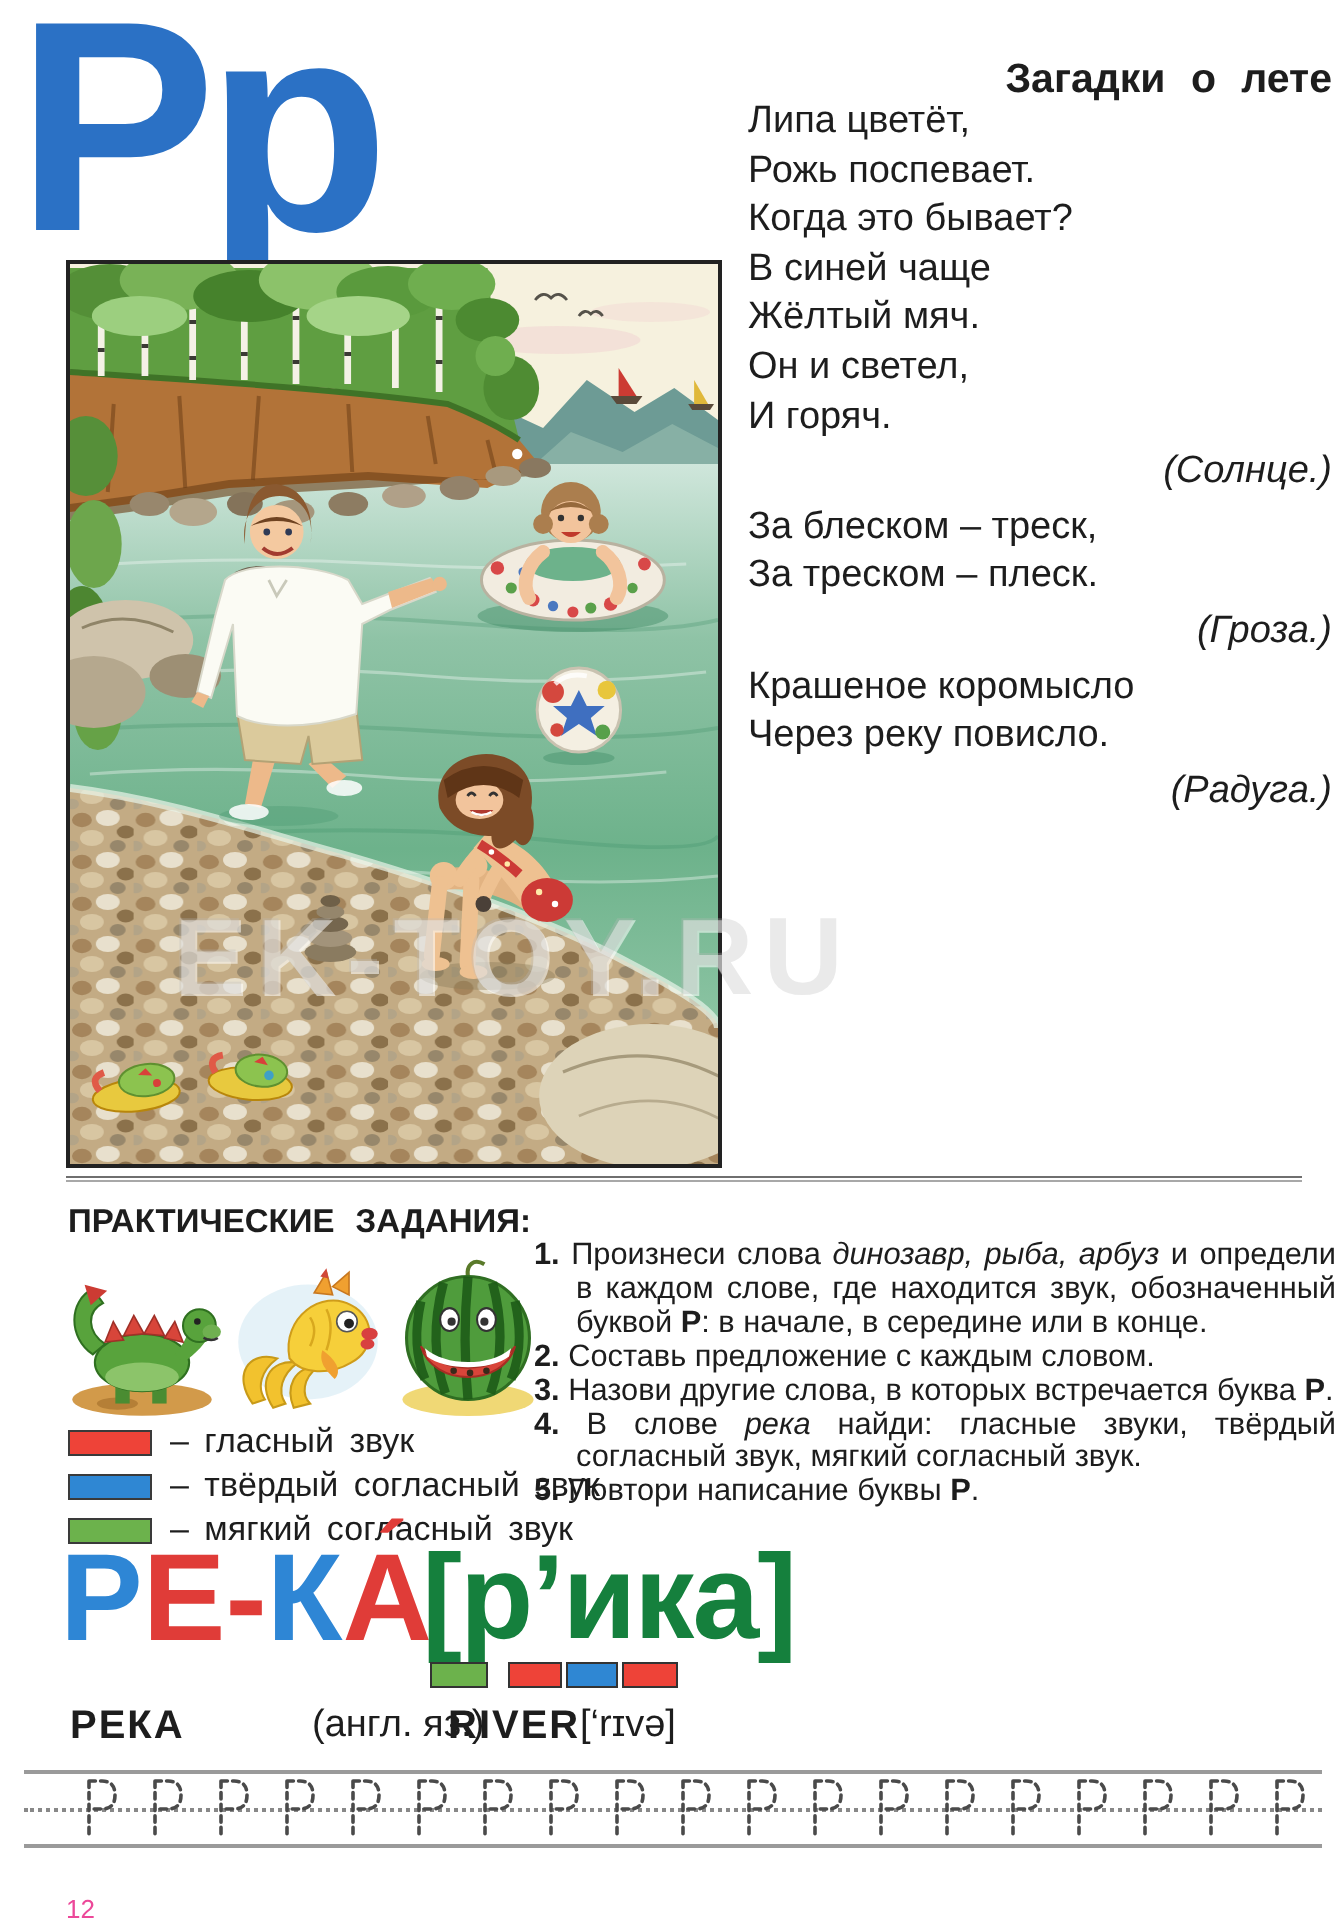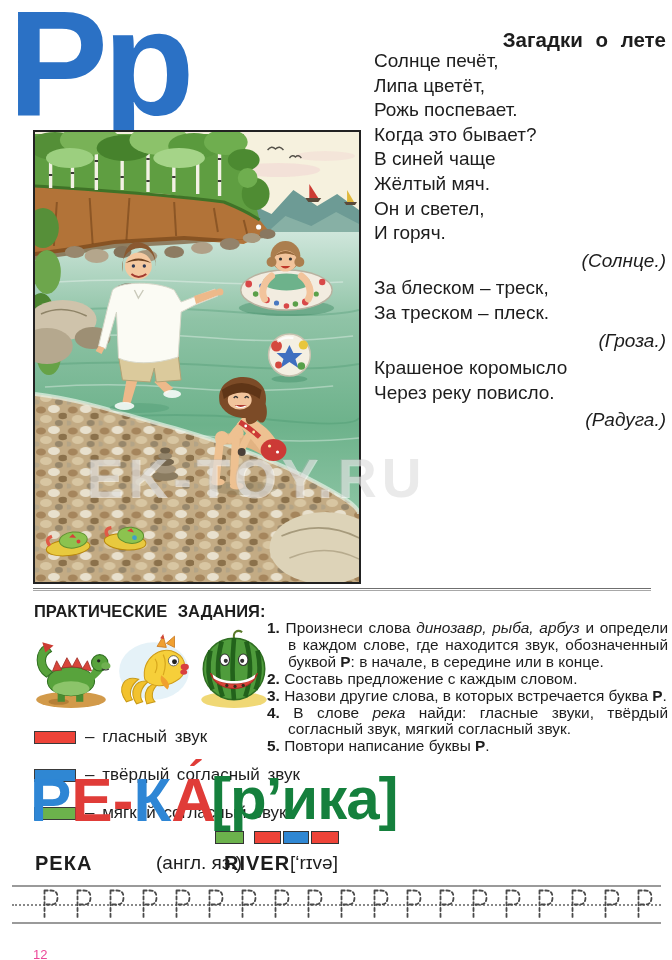--- a/index.html
+++ b/index.html
@@ -26,21 +26,21 @@
   .watermark{position:absolute;left:86px;top:446px;font-size:55px;font-weight:bold;
     letter-spacing:5px;color:rgba(185,185,185,0.30);z-index:5;
     text-shadow:1px 1px 0 rgba(255,255,255,0.55);}
   
   .divider{position:absolute;left:33px;top:588px;width:618px;height:3px;
     border-top:1.5px solid #6f6f6f;border-bottom:1.5px solid #a8a8a8;box-sizing:border-box;}
   
   .pr-heading{position:absolute;left:34px;top:602px;font-size:16.5px;font-weight:bold;word-spacing:6px;}
   .pics{position:absolute;left:30px;top:626px;display:flex;gap:4px;align-items:flex-end;}
   .legend{position:absolute;left:34px;top:710px;}
-  .leg-row{display:flex;align-items:center;height:22px;margin-top:16px;}
+  .leg-row{display:flex;align-items:center;height:22px;}
   .leg-bar{width:42px;height:13px;border:1px solid #3a3a3a;box-sizing:border-box;margin-right:9px;}
   .bar-red{background:#ee4338;}
   .bar-blue{background:#2f87d3;}
   .bar-green{background:#6cb24c;}
   .leg-label{font-size:17px;word-spacing:3px;}
   .tasks{position:absolute;left:267px;top:620px;width:401px;font-size:15.4px;line-height:16.9px;text-align:justify;}
   .task{padding-left:21px;text-indent:-21px;}
   .task b{font-weight:bold;}
   .task i{font-style:italic;}
   
@@ -75,21 +75,20 @@
 </style>
 </head>
 <body>
 
 <div class="big-letter">Рр</div>
 
 <div class="page-title">Загадки о лете</div>
 
 <div class="riddles">
     <div class="riddle">
-      <div class="r-line">Солнце печёт,</div>
       <div class="r-line">Липа цветёт,</div>
       <div class="r-line">Рожь поспевает.</div>
       <div class="r-line">Когда это бывает?</div>
     </div>
     <div class="riddle">
       <div class="r-line">В синей чаще</div>
       <div class="r-line">Жёлтый мяч.</div>
       <div class="r-line">Он и светел,</div>
       <div class="r-line">И горяч.</div>
       <div class="r-answer">(Солнце.)</div>

